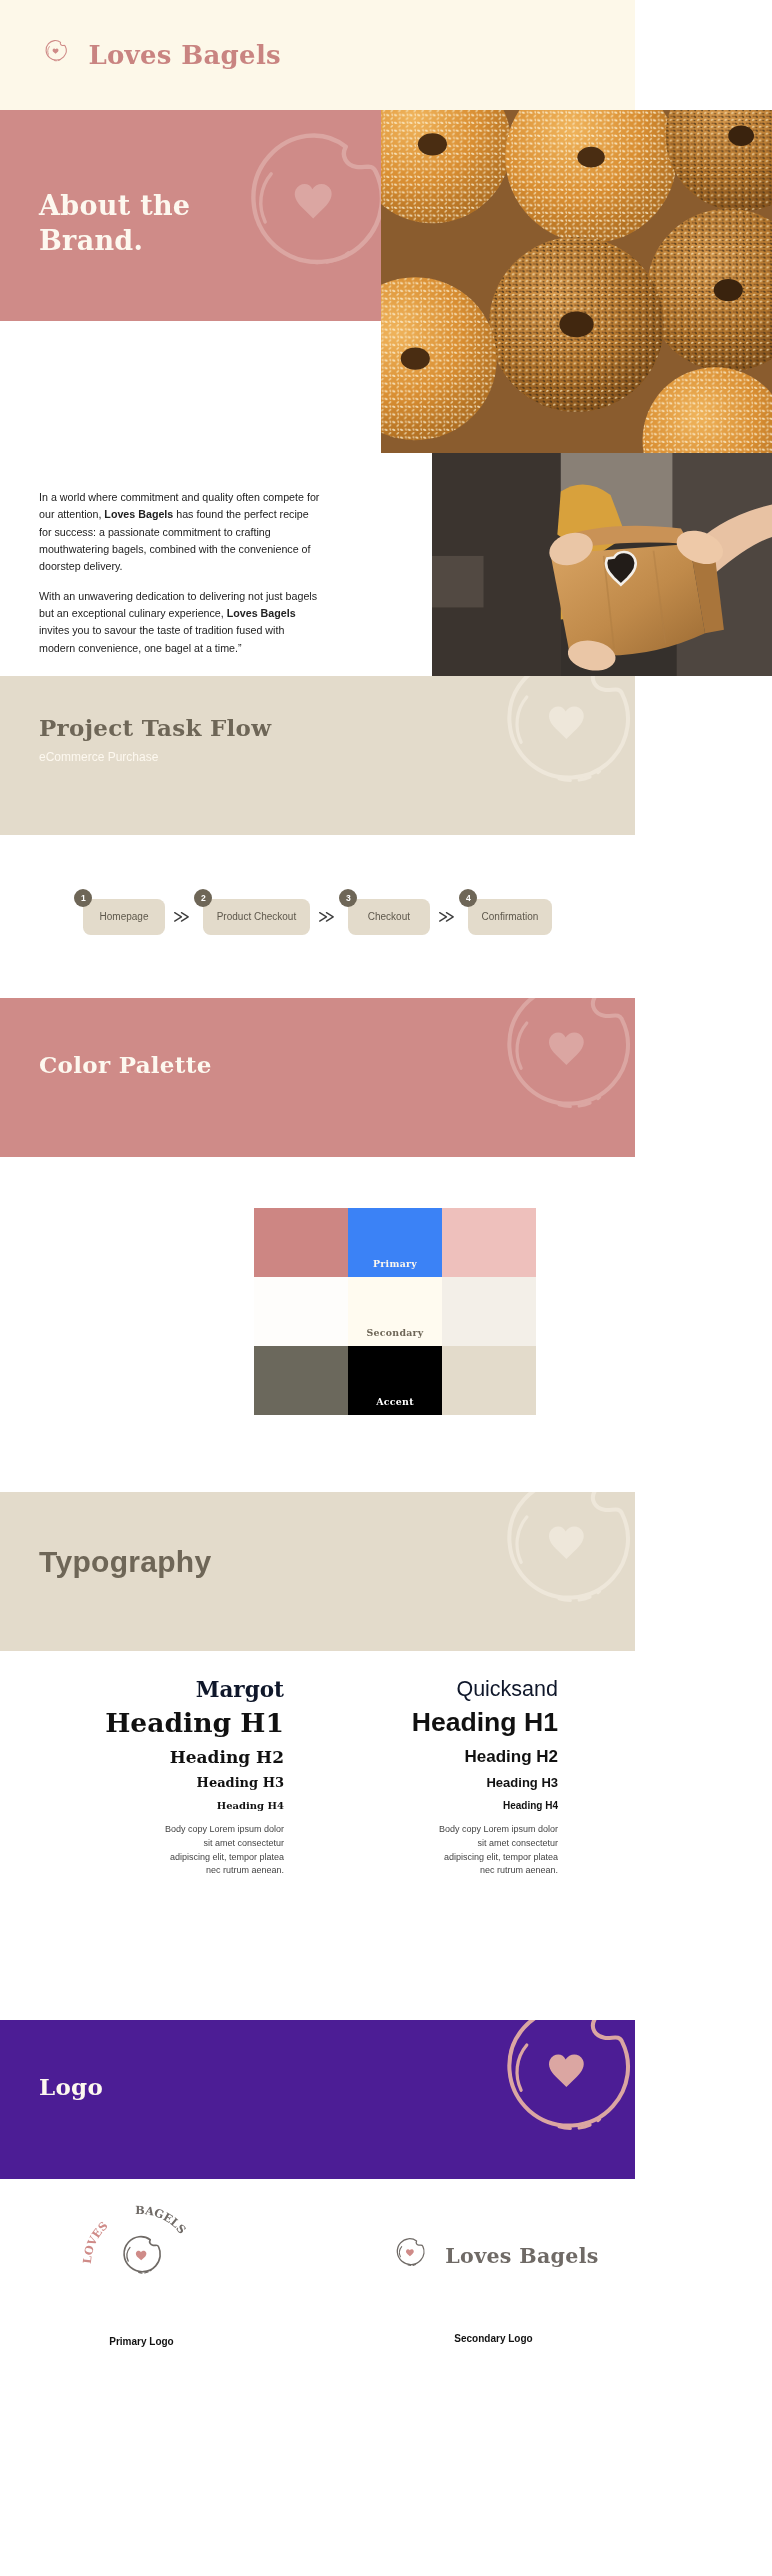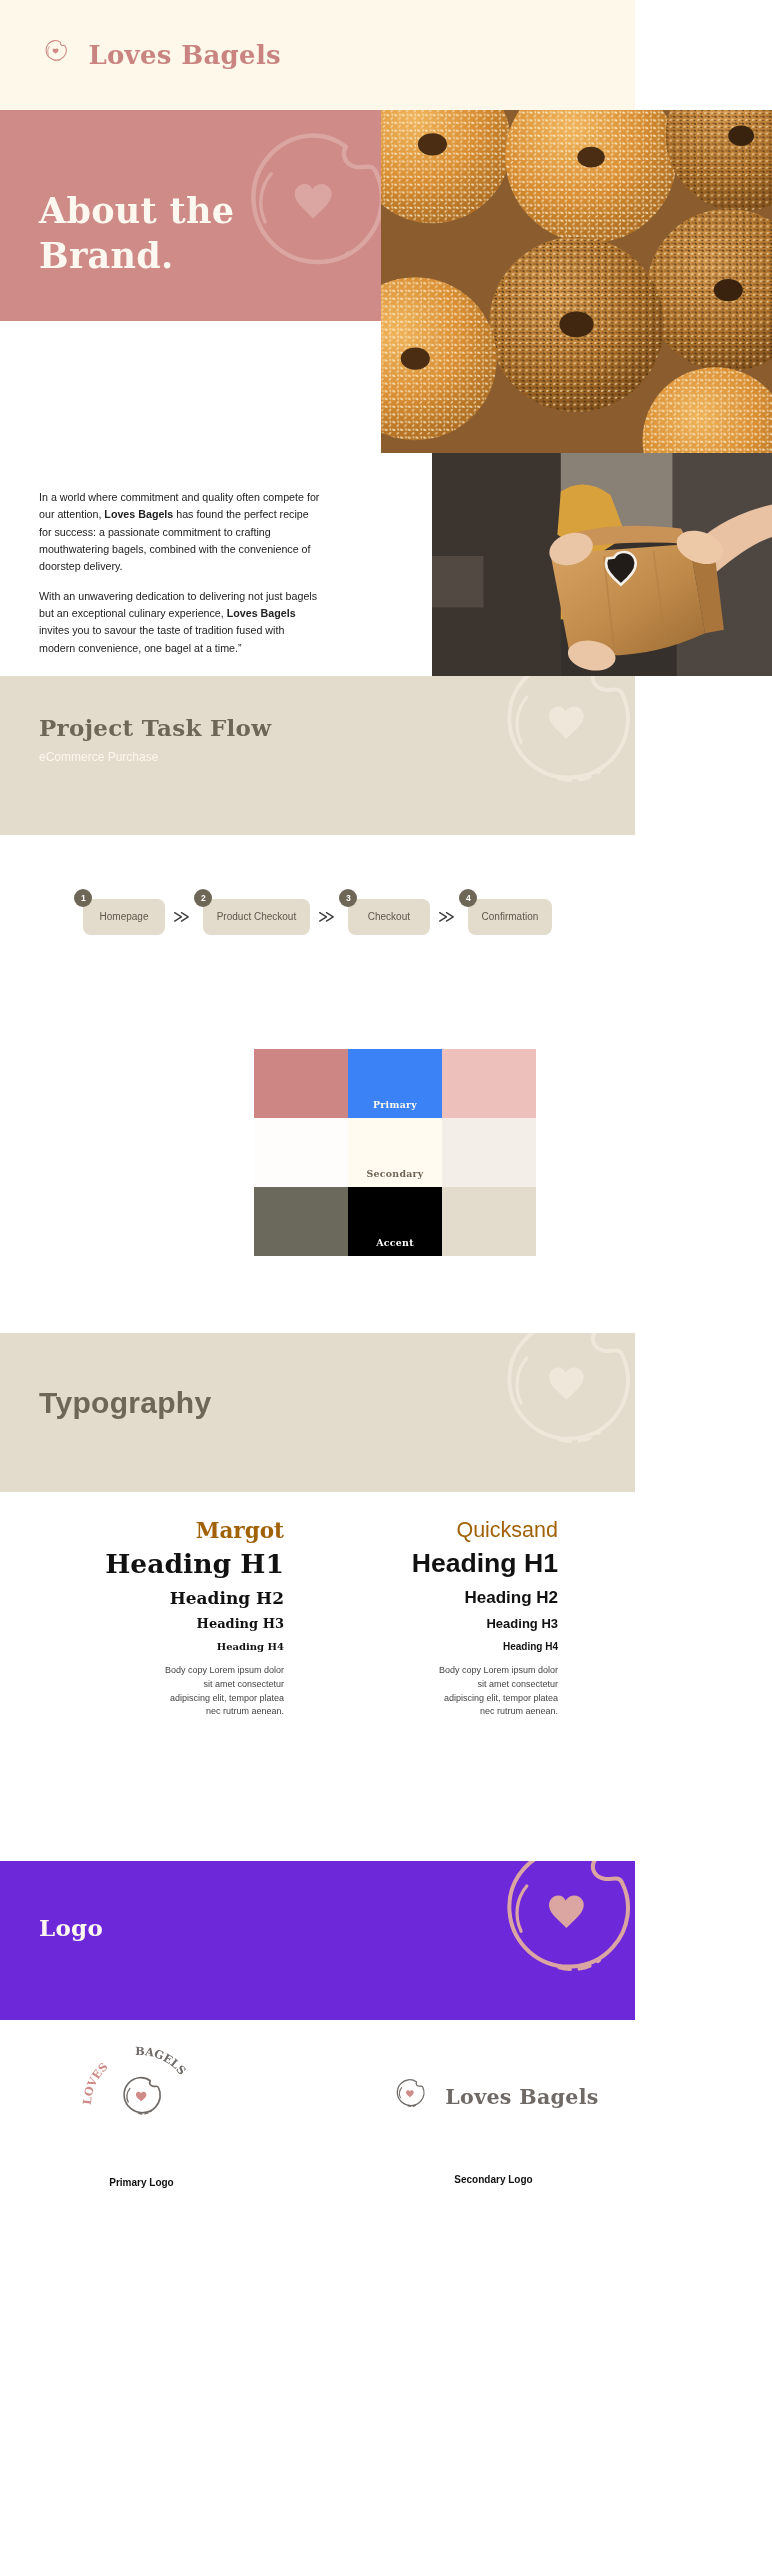--- a/index.html
+++ b/index.html
@@ -28,21 +28,21 @@
 
   
   .about { position:relative; height:566px; }
   .about-left-top {
     position:absolute; left:0; top:0; width:381px; height:211px;
     background:#cf8b88; overflow:hidden;
   }
   .about-title {
     position:absolute; left:39px; top:79px;
     font-family:"DejaVu Serif", serif; font-weight:700;
-    font-size:35px; line-height:1.28; color:#fdf8ef; letter-spacing:0.3px;
+    font-size:27px; line-height:1.28; color:#fdf8ef; letter-spacing:0.3px;
   }
   .about-left-bottom {
     position:absolute; left:0; top:211px; width:381px; height:355px;
     background:#ffffff;
   }
   .about-copy {
     position:absolute; left:39px; top:168px; width:283px;
     font-size:10.7px; line-height:1.62; color:#222;
   }
   .about-copy p + p { margin-top:12px; }
@@ -131,41 +131,41 @@
   }
 
   .typo-area {
     height:369px; background:#fff; position:relative;
     display:flex; padding:26px 51px 0 51px;
   }
   .typo-col { flex:1; }
   .typo-col.left { text-align:right; padding-right:41px; }
   .typo-col.right { text-align:right; padding-right:26px; }
   .font-name {
-    font-size:21.5px; color:#a16207; margin-bottom:5.1px;
+    font-size:21.5px; color:#0f172a; margin-bottom:5.1px;
   }
   .serif-stack .font-name { font-family:"DejaVu Serif", serif; font-weight:700; }
   .sans-stack .font-name { font-family:"Liberation Sans", sans-serif; font-weight:500; }
   .serif-stack .h1 { font-family:"DejaVu Serif", serif; font-weight:700; font-size:26.6px; color:#111; }
   .serif-stack .h2 { font-family:"DejaVu Serif", serif; font-weight:700; font-size:17px; color:#111; margin-top:8.6px; }
   .serif-stack .h3 { font-family:"DejaVu Serif", serif; font-weight:700; font-size:13px; color:#111; margin-top:8.6px; }
   .serif-stack .h4 { font-family:"DejaVu Serif", serif; font-weight:700; font-size:10px; color:#111; margin-top:9.4px; }
   .sans-stack .h1 { font-family:"Liberation Sans", sans-serif; font-weight:700; font-size:26.6px; color:#111; }
   .sans-stack .h2 { font-family:"Liberation Sans", sans-serif; font-weight:700; font-size:17px; color:#111; margin-top:8.6px; }
   .sans-stack .h3 { font-family:"Liberation Sans", sans-serif; font-weight:700; font-size:13px; color:#111; margin-top:8.6px; }
   .sans-stack .h4 { font-family:"Liberation Sans", sans-serif; font-weight:700; font-size:10px; color:#111; margin-top:9.4px; }
   .body-copy {
     font-family:"Liberation Sans", sans-serif;
     font-size:9px; line-height:1.55; color:#444;
     margin-top:12px; margin-left:auto; width:120px;
   }
 
   
   .band-logo {
-    position:relative; height:159px; background:#6d28d9; overflow:hidden;
+    position:relative; height:159px; background:#4c1d95; overflow:hidden;
   }
   .band-logo h2 {
     position:absolute; left:39px; top:53px;
     font-family:"DejaVu Serif", serif; font-weight:700;
     font-size:23px; color:#fdf8ef; letter-spacing:0.3px;
   }
   .logo-area {
     height:227px; background:#fff;
     display:flex; align-items:flex-start; justify-content:center;
     padding-top:22px; gap:129px;
@@ -375,20 +375,31 @@
             <path d="M10 3 L18 8 L10 13" fill="none" stroke="#3d3d3d" stroke-width="1.6" stroke-linecap="round" stroke-linejoin="round"></path>
           </svg>
         </div>
         <div class="flow-step">
           <div class="flow-badge">4</div>
           <div class="flow-pill">Confirmation</div>
         </div>
       </div>
   </div>
 
+  <div class="band-palette">
+    <svg class="wm" style="right:-51px; top:-17px;" width="215" height="202" viewBox="0 0 260 250">
+      <path d="M150 20c-6 11 1 21 12 23 10 1.6 18-4 22 5 12.5 25 9 57-11.5 79.5
+               -26.5 29.7-73 32.5-103.5 5.8C39 106 36 60 62.5 30.5 86 4.4 124-1 150 20z" fill="none" stroke="#dba6a2" stroke-width="5" stroke-linejoin="round"></path>
+      <path d="M66 52c-13.5 16-15.5 38-7 56" fill="none" stroke="#dba6a2" stroke-width="4" stroke-linecap="round"></path>
+      <path d="M106 153c17 5 36 2 50-9" fill="none" stroke="#dba6a2" stroke-width="4" stroke-linecap="round" stroke-dasharray="14 11"></path>
+      <path d="M114 70c5-8.5 17-8.5 21.5.5 3 6.8-1 14.5-7.5 20.8L115 104l-13-12.7
+               c-6.5-6.3-10.5-14-7.5-20.8 4.5-9 16.5-9 19.5-.5z" fill="#dba6a2"></path>
+    </svg>
+    <h2>Color Palette</h2>
+  </div>
 
   <div class="palette-area">
     <div class="swatch-grid" id="swatch-grid">
         <div class="swatch" style="background: rgb(205, 134, 131);"></div>
         <div class="swatch" style="background: #3b82f6;">
           <span style="color: rgb(253, 248, 239);">Primary</span>
         </div>
         <div class="swatch" style="background: rgb(238, 192, 188);"></div>
         <div class="swatch" style="background: rgb(254, 253, 251);"></div>
         <div class="swatch" style="background: rgb(255, 251, 240);">

